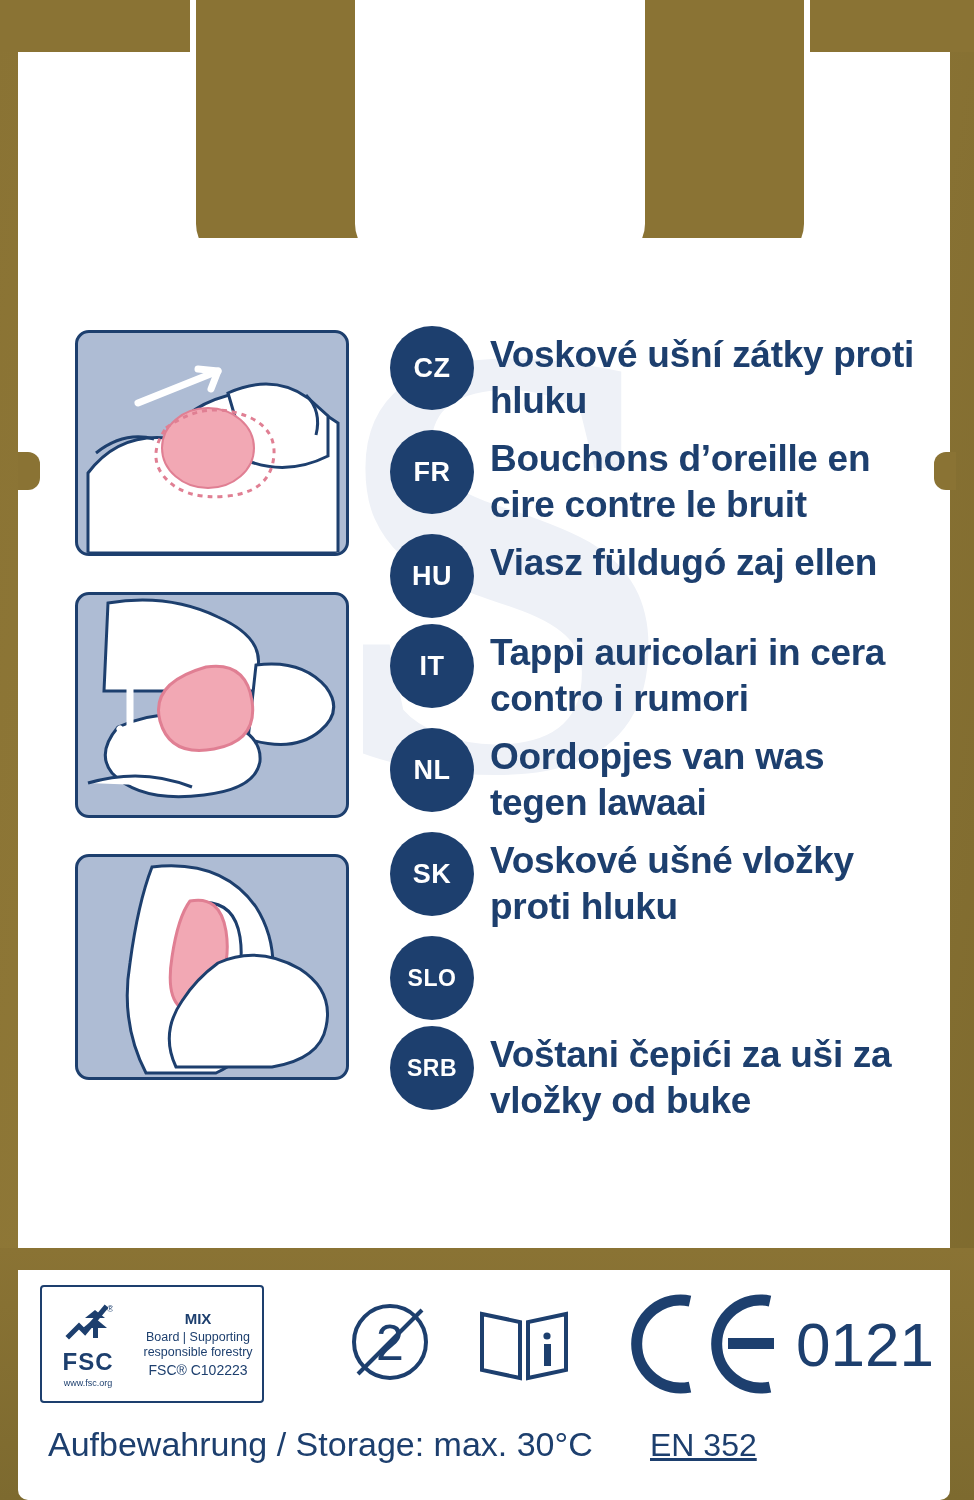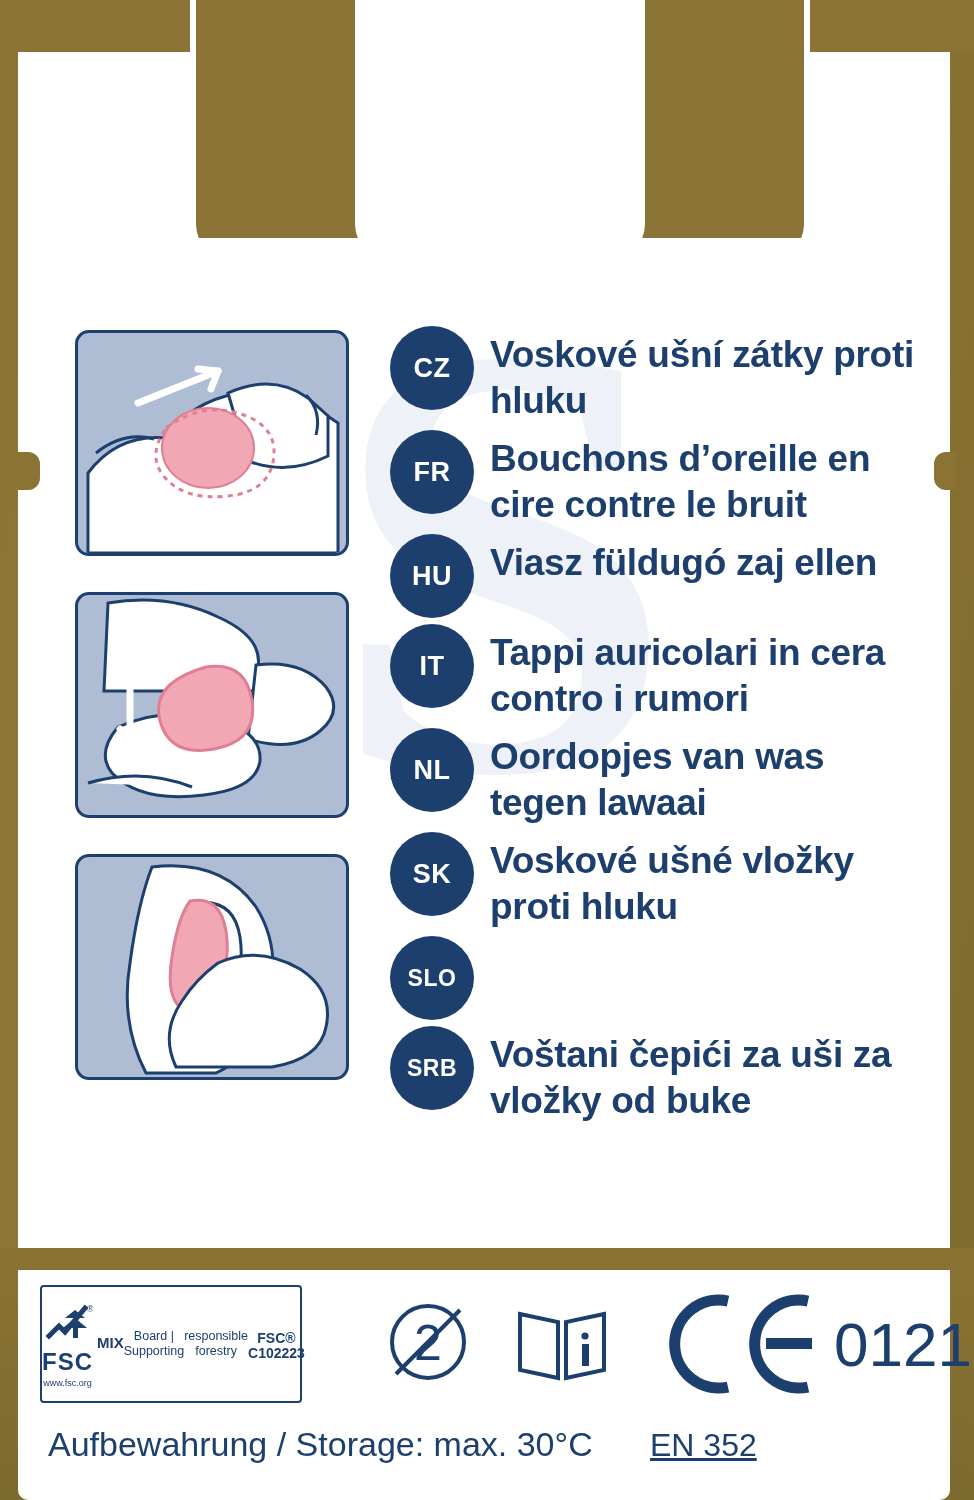--- a/index.html
+++ b/index.html
@@ -131,25 +131,25 @@
     width:262px;height:118px;border:2px solid #1d3f6e;border-radius:4px;
     display:flex;color:#1d3f6e;box-sizing:border-box;
   }
   .fsc-left{
     width:92px;display:flex;flex-direction:column;align-items:center;justify-content:center;
     border-right:0;
   }
   .fsc-name{font-weight:700;font-size:24px;letter-spacing:1px;margin-top:2px;}
   .fsc-url{font-size:9px;margin-top:2px;}
   .fsc-right{
-    flex:1;display:flex;flex-direction:row;align-items:center;justify-content:center;
+    flex:1;display:flex;flex-direction:column;align-items:center;justify-content:center;
     font-size:12.5px;line-height:15px;text-align:center;padding:4px 4px;
   }
   .fsc-mix{font-weight:700;font-size:15px;margin-bottom:4px;}
-  .fsc-code{font-weight:700;font-size:14px;margin-top:3px;}
+  .fsc-code{font-weight:400;font-size:14px;margin-top:3px;}
 
   .ic-dontreuse{margin-left:78px;color:#1d3f6e;}
   .ic-booklet{margin-left:36px;color:#1d3f6e;}
   .ic-ce{margin-left:46px;color:#1d3f6e;display:flex;align-items:center;}
   .ce-num{font-size:62px;font-weight:400;margin-left:6px;font-family:"Liberation Sans",sans-serif;}
 
   .storage{
     position:absolute;left:48px;bottom:36px;
     color:#1d3f6e;font-size:34px;font-weight:400;
     z-index:3;

